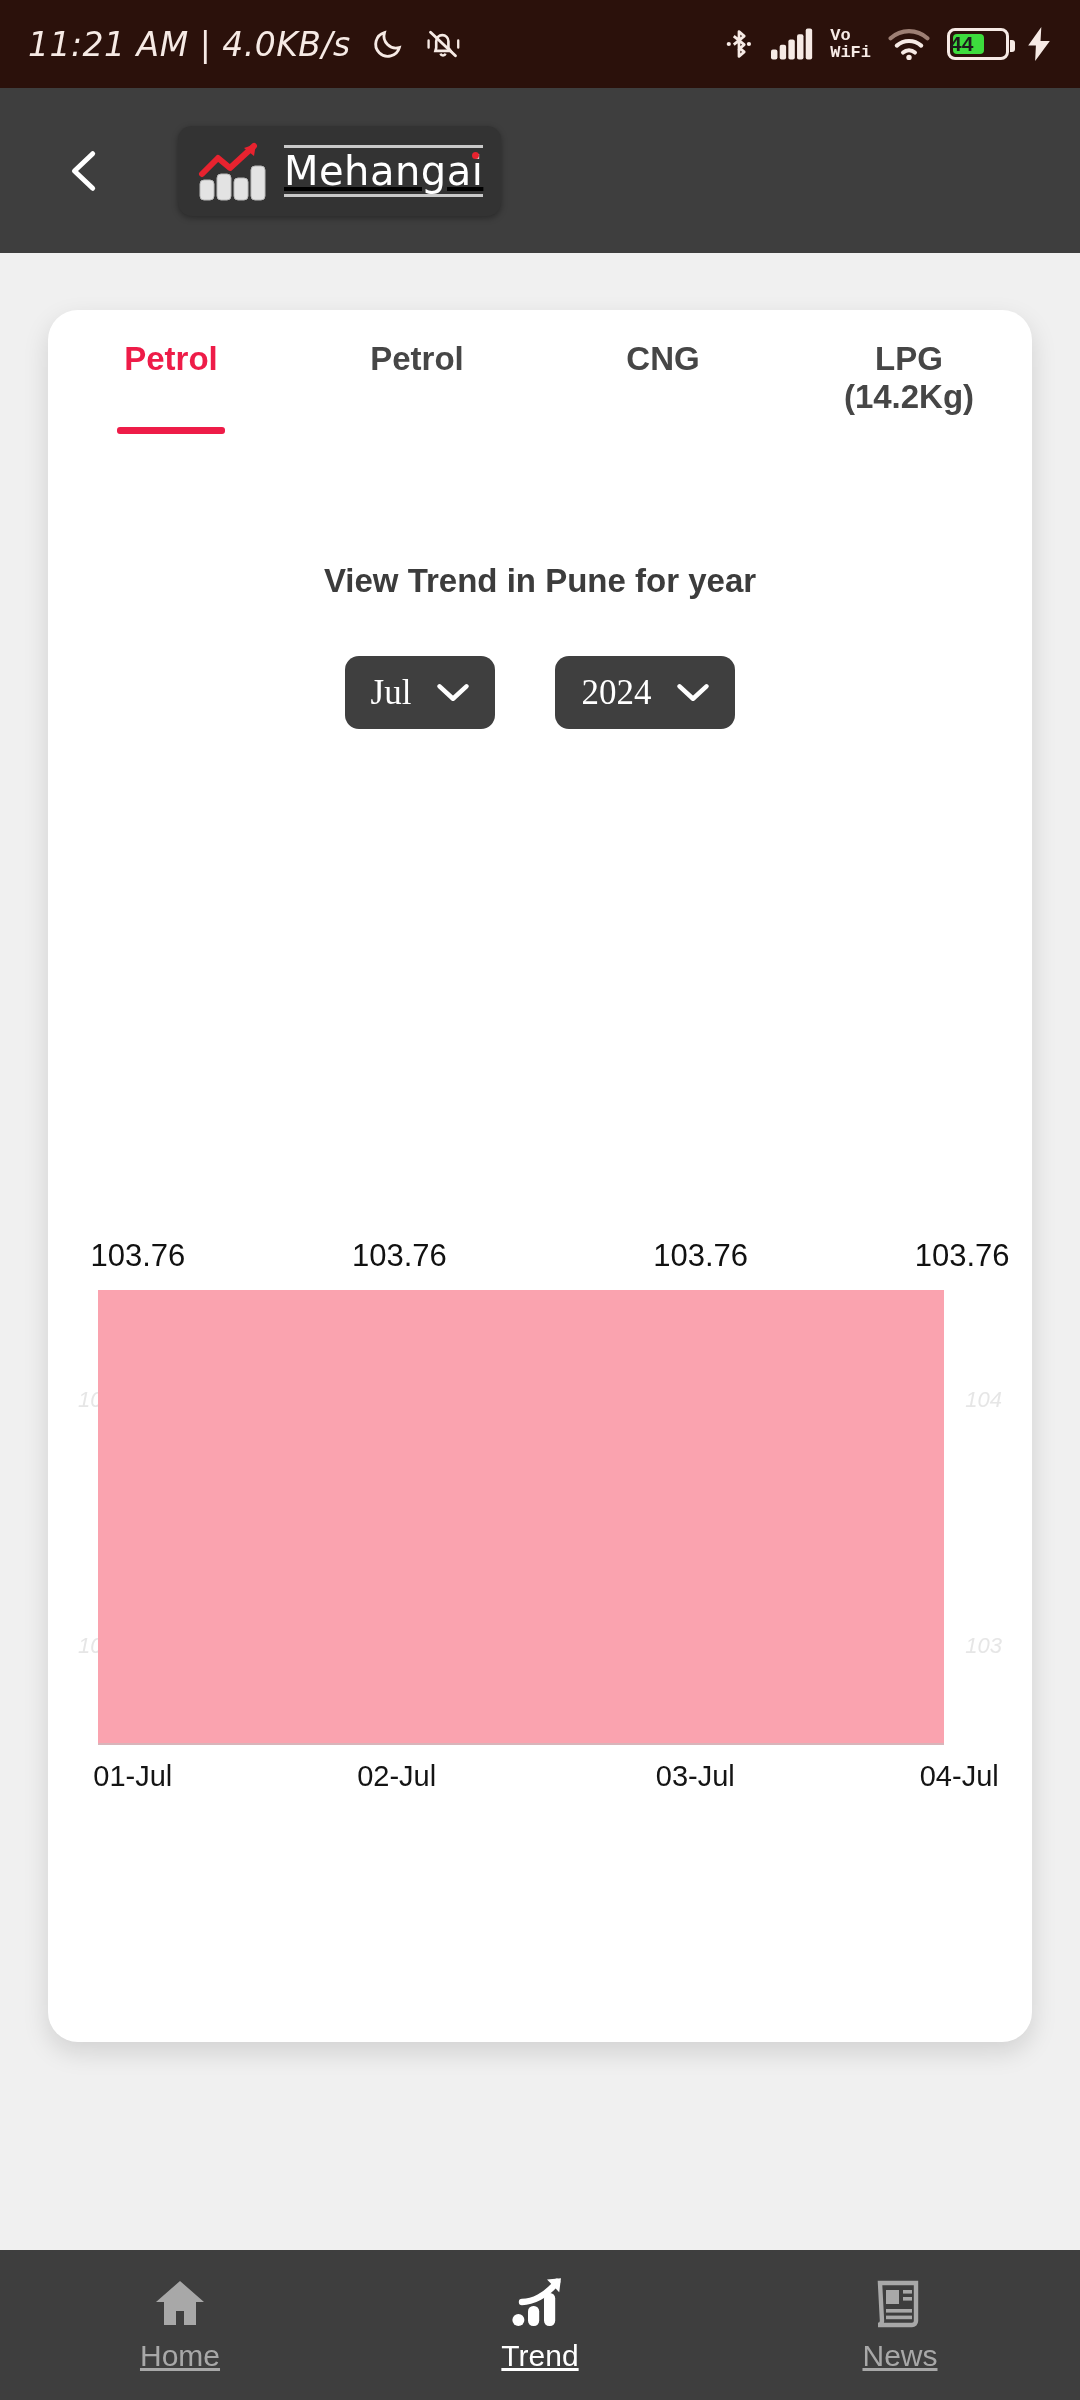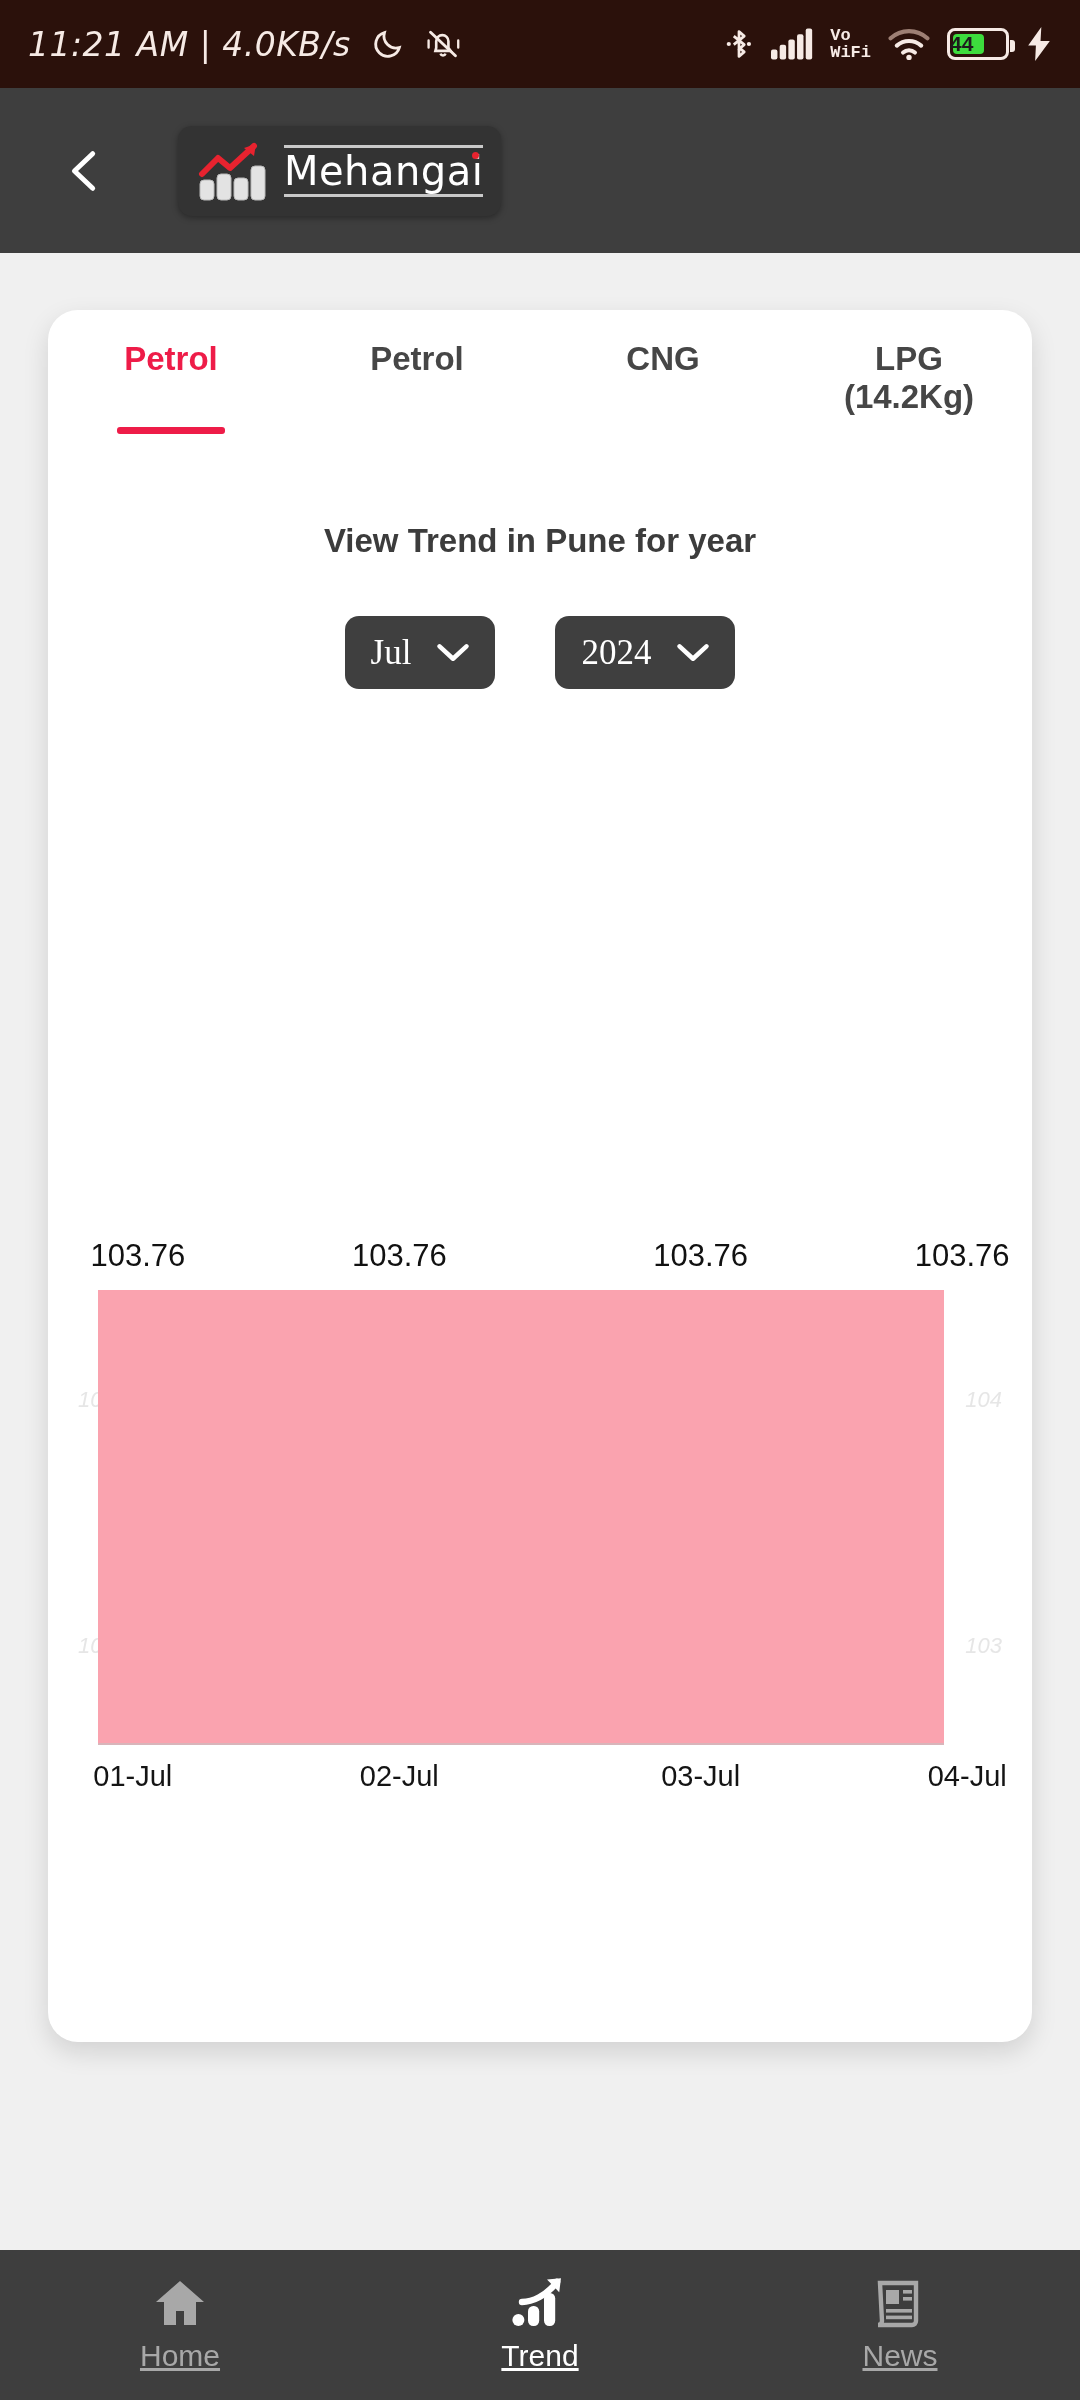--- a/index.html
+++ b/index.html
@@ -54,20 +54,21 @@
     background:#3e3e3e; display:flex; align-items:center; padding-left:48px;
   }
   .back-btn {
     width:74px; height:74px; display:flex; align-items:center; justify-content:center;
     cursor:pointer;
   }
   .logo-chip {
     margin-left:56px; height:90px; display:flex; align-items:center;
     background:#333333; border-radius:14px; padding:0 18px; gap:14px;
     box-shadow:0 2px 6px rgba(0,0,0,.35);
+    text-decoration:underline;
   }
   .logo-mark { width:74px; height:62px; }
   .logo-text-wrap { position:relative; padding:6px 0; }
   .logo-text {
     font-family:"DejaVu Sans", sans-serif;
     font-size:40px; color:#ffffff; letter-spacing:.5px; line-height:46px;
     position:relative;
   }
   .logo-text::after {
     content:""; position:absolute; right:4px; top:4px;
@@ -95,21 +96,21 @@
   }
   .tab.active .tab-label { color:#ee1c48; }
   .tab .underline { display:none; }
   .tab.active .underline {
     display:block; position:absolute; bottom:8px; left:50%;
     transform:translateX(-50%); width:108px; height:7px;
     background:#ee1c48; border-radius:3px;
   }
 
   .trend-title {
-    margin-top:80px; text-align:center; font-size:33px; font-weight:bold;
+    margin-top:120px; text-align:center; font-size:33px; font-weight:bold;
     color:#3c3c3c;
   }
 
   .selectors {
     margin-top:56px; display:flex; justify-content:center; gap:60px;
   }
   .select {
     background:#3f3f3f; color:#ffffff; border-radius:14px;
     height:73px; padding:0 26px; display:flex; align-items:center; gap:26px;
     cursor:pointer; min-width:150px; justify-content:center;
@@ -137,21 +138,21 @@
     position:absolute; left:0; right:0; bottom:0; height:2px; background:#d8b5ba;
   }
   .point-labels {
     position:absolute; left:34px; right:14px; top:318px; height:40px;
   }
   .point-label {
     position:absolute; font-size:31px; color:#111111; white-space:nowrap;
     transform:translateX(-50%);
   }
   .x-labels {
-    position:absolute; left:34px; right:14px; top:840px; height:40px;
+    position:absolute; left:34px; right:22px; top:840px; height:40px;
   }
   .x-label {
     position:absolute; font-size:29px; color:#141414; white-space:nowrap;
     transform:translateX(-50%);
   }
 
   
   .bottomnav {
     position:absolute; left:0; bottom:0; width:1080px; height:150px;
     background:#3e3e3e; display:flex; align-items:center;

